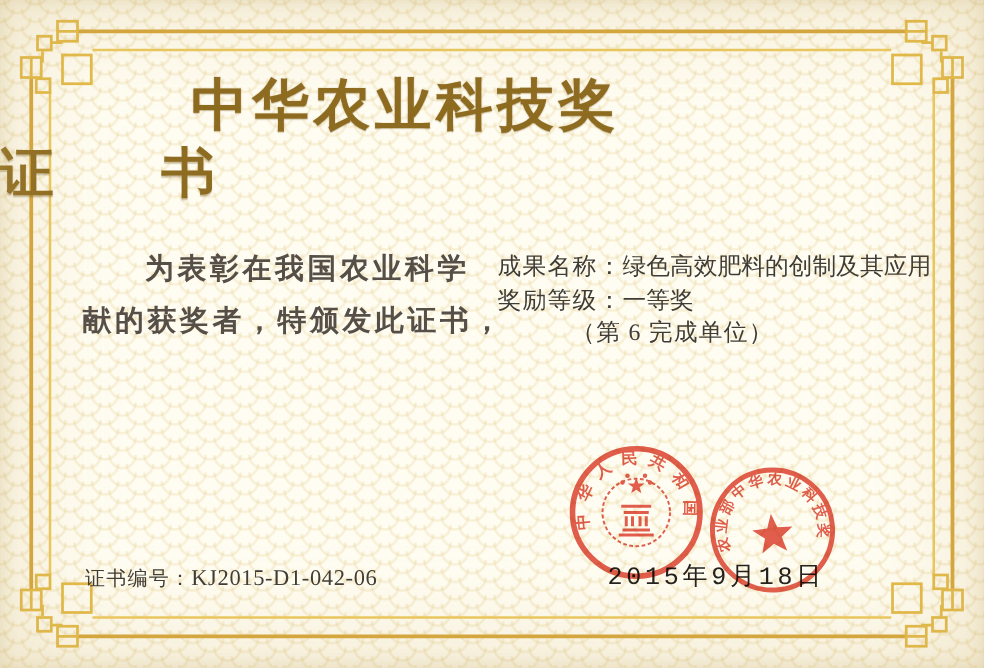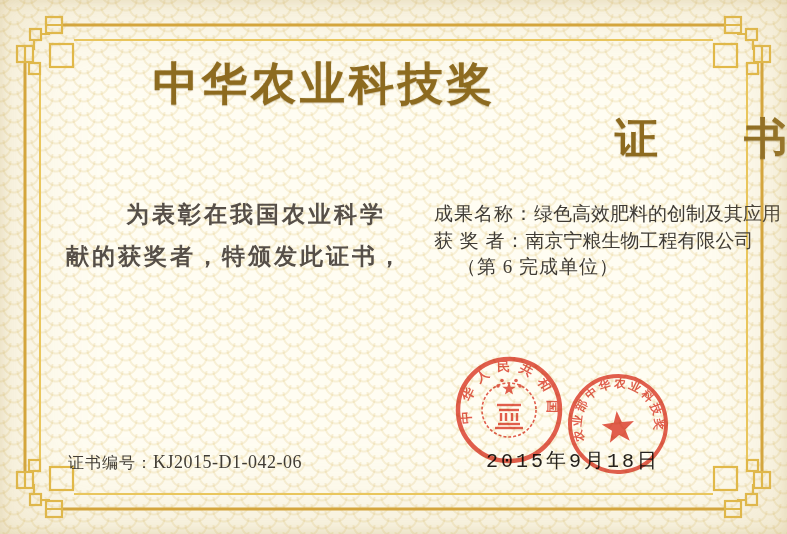--- a/index.html
+++ b/index.html
@@ -38,37 +38,37 @@
   .knot{stroke:var(--border-gold-mid);stroke-width:2.2;fill:none;}
 
   .award-title{
     position:absolute;left:0;top:54px;width:649px;
     text-align:center;font-size:45px;font-weight:bold;
     letter-spacing:4px;color:var(--title-gold);
     text-shadow:0 1px 1px rgba(110,80,20,.35), 0 0 1px rgba(160,120,40,.5);
   }
   .cert-word{
     position:absolute;left:0;top:110px;width:787px;
-    text-align:right;font-size:43px;font-weight:bold;
+    text-align:left;font-size:43px;font-weight:bold;
     color:var(--title-gold);
     text-shadow:0 1px 1px rgba(110,80,20,.35);
   }
   .statement{
     position:absolute;left:66px;top:194px;width:320px;
     font-size:23px;line-height:41.5px;letter-spacing:3px;
     font-weight:bold;color:var(--statement-ink);
   }
   .statement .line{white-space:nowrap;}
-  .statement .indent{text-indent:50px;text-align:right;}
+  .statement .indent{text-indent:50px;}
 
   .info{
     position:absolute;left:398px;top:201px;width:350px;
     font-size:19px;line-height:26.5px;color:var(--ink);
   }
-  .info .row{white-space:nowrap;margin-left:36px;}
+  .info .row{white-space:nowrap;}
   .info .label{letter-spacing:1px;}
   .info .note{margin-left:59px;letter-spacing:1px;}
 
   .certno{
     position:absolute;left:68px;top:452px;
     font-size:16px;color:var(--ink);letter-spacing:1px;white-space:nowrap;
   }
   .certno .num{font-size:18px;letter-spacing:.5px;}
 
   .issue-date{
@@ -124,21 +124,21 @@
   <div class="statement">
     <div class="line indent">为表彰在我国农业科学</div>
     <div class="line">献的获奖者，特颁发此证书，</div>
   </div>
 
   <div class="info">
     <div class="row">
       <span class="label">成果名称：</span><span class="value">绿色高效肥料的创制及其应用</span>
     </div>
     <div class="row">
-      <span class="label">获 奖 者：</span><span class="value">南京宁粮生物工程有限公司</span>
+      <span class="label">奖励等级：</span><span class="value">一等奖</span>
     </div>
     <div class="note">（第 6 完成单位）</div>
   </div>
 
   <div class="certno">
     <span>证书编号：</span><span class="num">KJ2015-D1-042-06</span>
   </div>
 
   <div class="issue-date">2015年9月18日</div>
 

